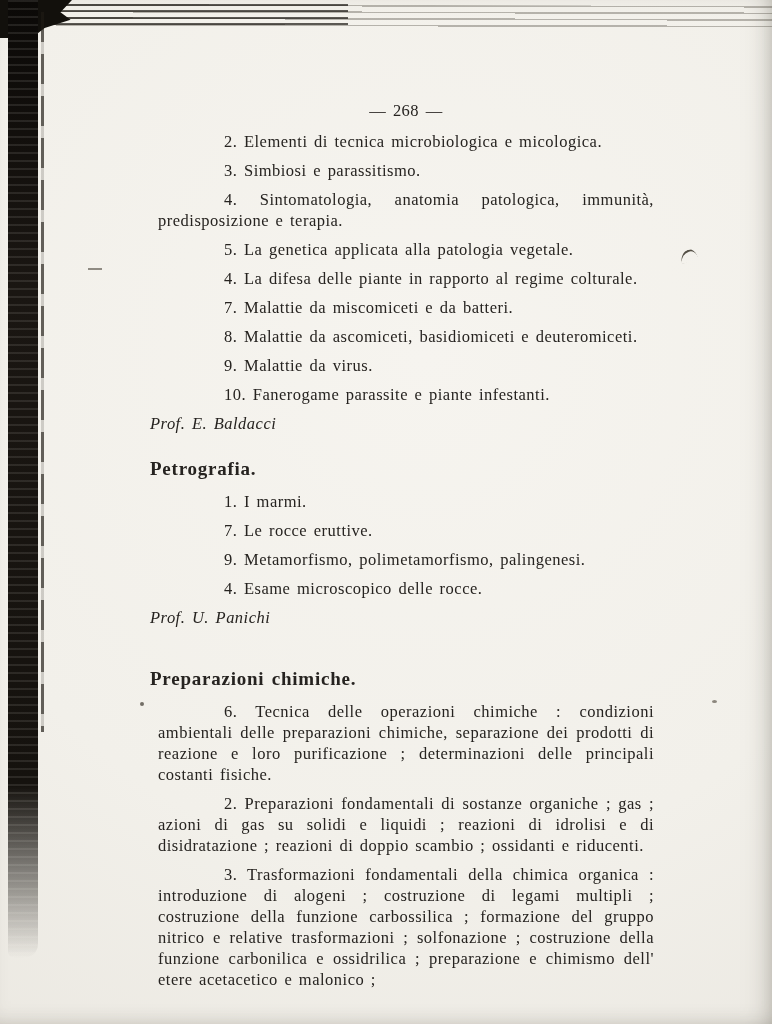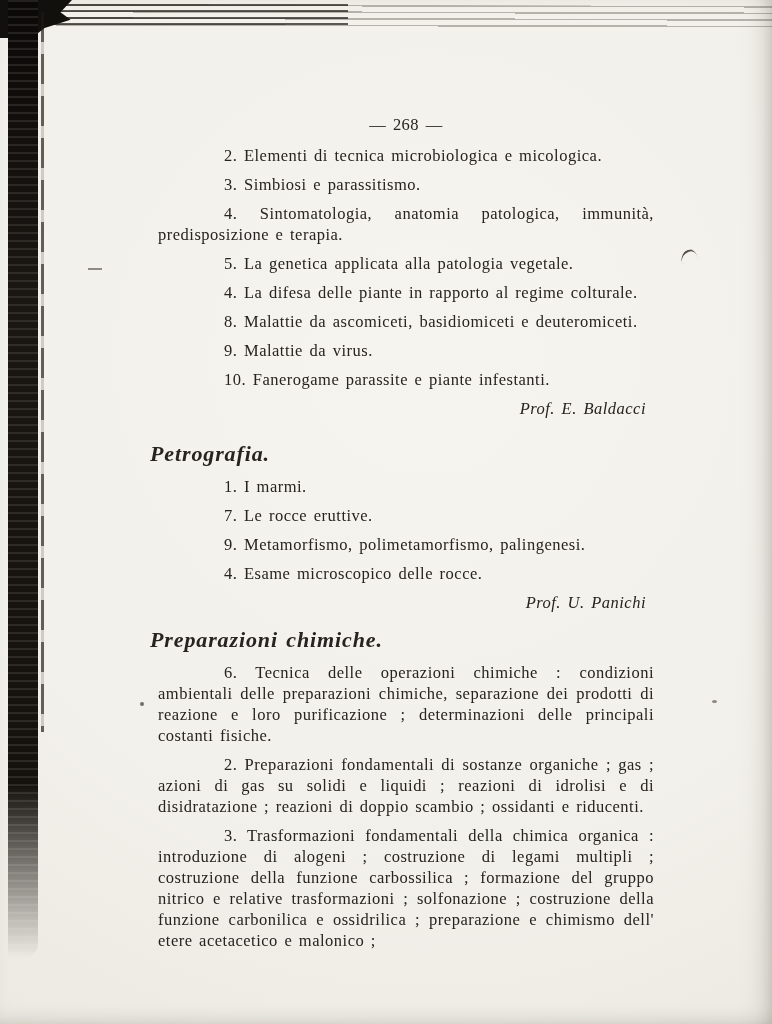--- a/index.html
+++ b/index.html
@@ -77,41 +77,40 @@
     position: absolute;
     left: 150px; top: 100px; width: 512px;
     font-size: 16.5px;
     line-height: 21px;
     letter-spacing: 0.03em;
     word-spacing: 0.12em;
     hyphens: auto;
   }
   .page-number {
     text-align: center;
-    margin: 14px 0 10px 0;
+    margin: 0 0 10px 0;
   }
   .para {
     margin: 8px;
     text-indent: 66px;
     text-align: justify;
   }
   .signature {
     margin: 2px 0 0 0;
-    text-align: right;
+    text-align: left;
     padding-right: 16px;
     font-style: italic;
   }
   .heading {
     margin: 24px 0 12px 0;
-    font-size: 22px;
+    font-size: 19px;
     font-weight: bold;
     letter-spacing: 0.04em;
-    font-style: italic;
   }
-  .heading.second { margin-top: 16px; }
+  .heading.second { margin-top: 40px; }
 </style>
 </head>
 <body>
 
 <div class="page">
 
   <div class="artifact top-lines-full"></div>
   <div class="artifact top-lines-left"></div>
   <div class="artifact top-left-blot"></div>
   <div class="artifact binding-strip"></div>
@@ -122,20 +121,21 @@
   <div class="artifact mark-dot2"></div>
 
   <main class="content">
     <div class="page-number">— 268 —</div>
 
     <p class="para">2. Elementi di tecnica microbiologica e micologica.</p>
     <p class="para">3. Simbiosi e parassitismo.</p>
     <p class="para">4. Sintomatologia, anatomia patologica, immunità, predisposizione e terapia.</p>
     <p class="para">5. La genetica applicata alla patologia vegetale.</p>
     <p class="para">4. La difesa delle piante in rapporto al regime colturale.</p>
+    <p class="para">7. Malattie da miscomiceti e da batteri.</p>
     <p class="para">8. Malattie da ascomiceti, basidiomiceti e deuteromiceti.</p>
     <p class="para">9. Malattie da virus.</p>
     <p class="para">10. Fanerogame parassite e piante infestanti.</p>
     <p class="signature">Prof. E. Baldacci</p>
 
     <h2 class="heading">Petrografia.</h2>
     <p class="para">1. I marmi.</p>
     <p class="para">7. Le rocce eruttive.</p>
     <p class="para">9. Metamorfismo, polimetamorfismo, palingenesi.</p>
     <p class="para">4. Esame microscopico delle rocce.</p>

